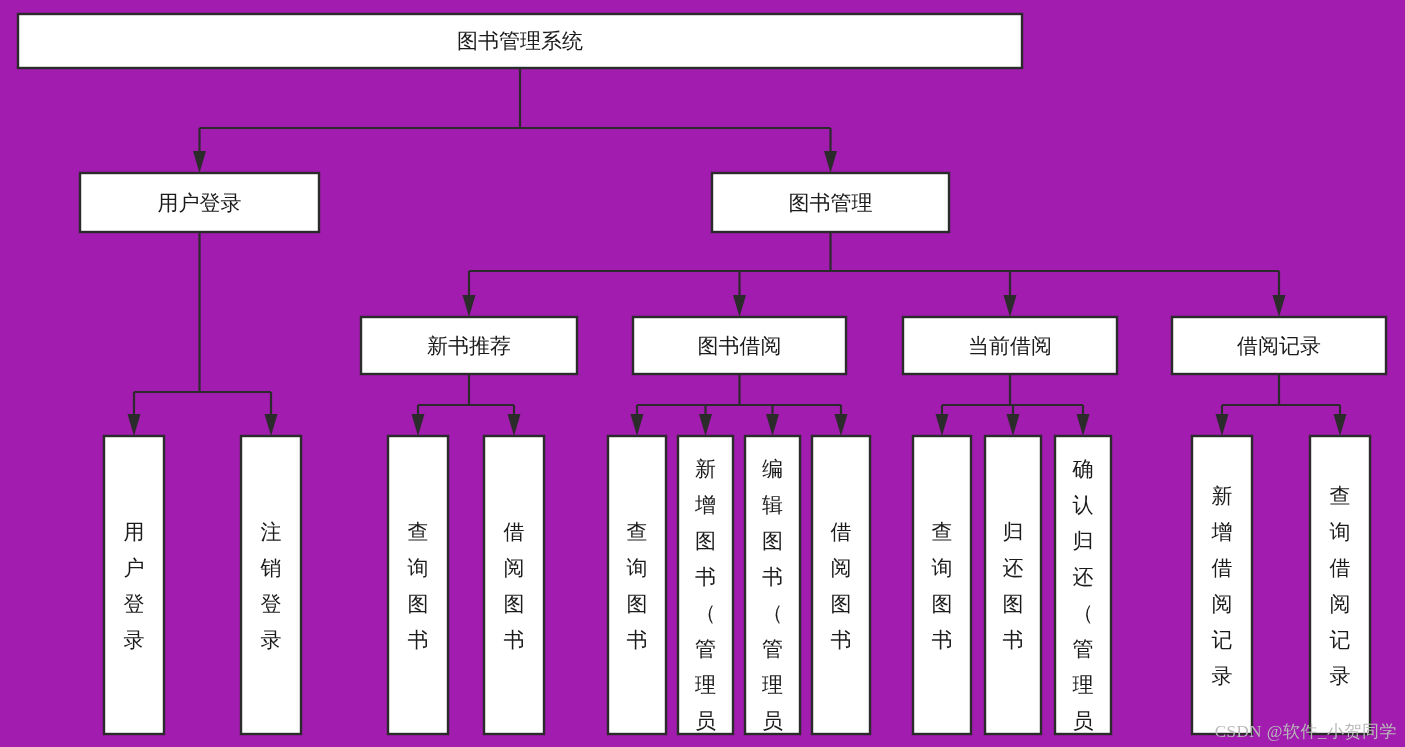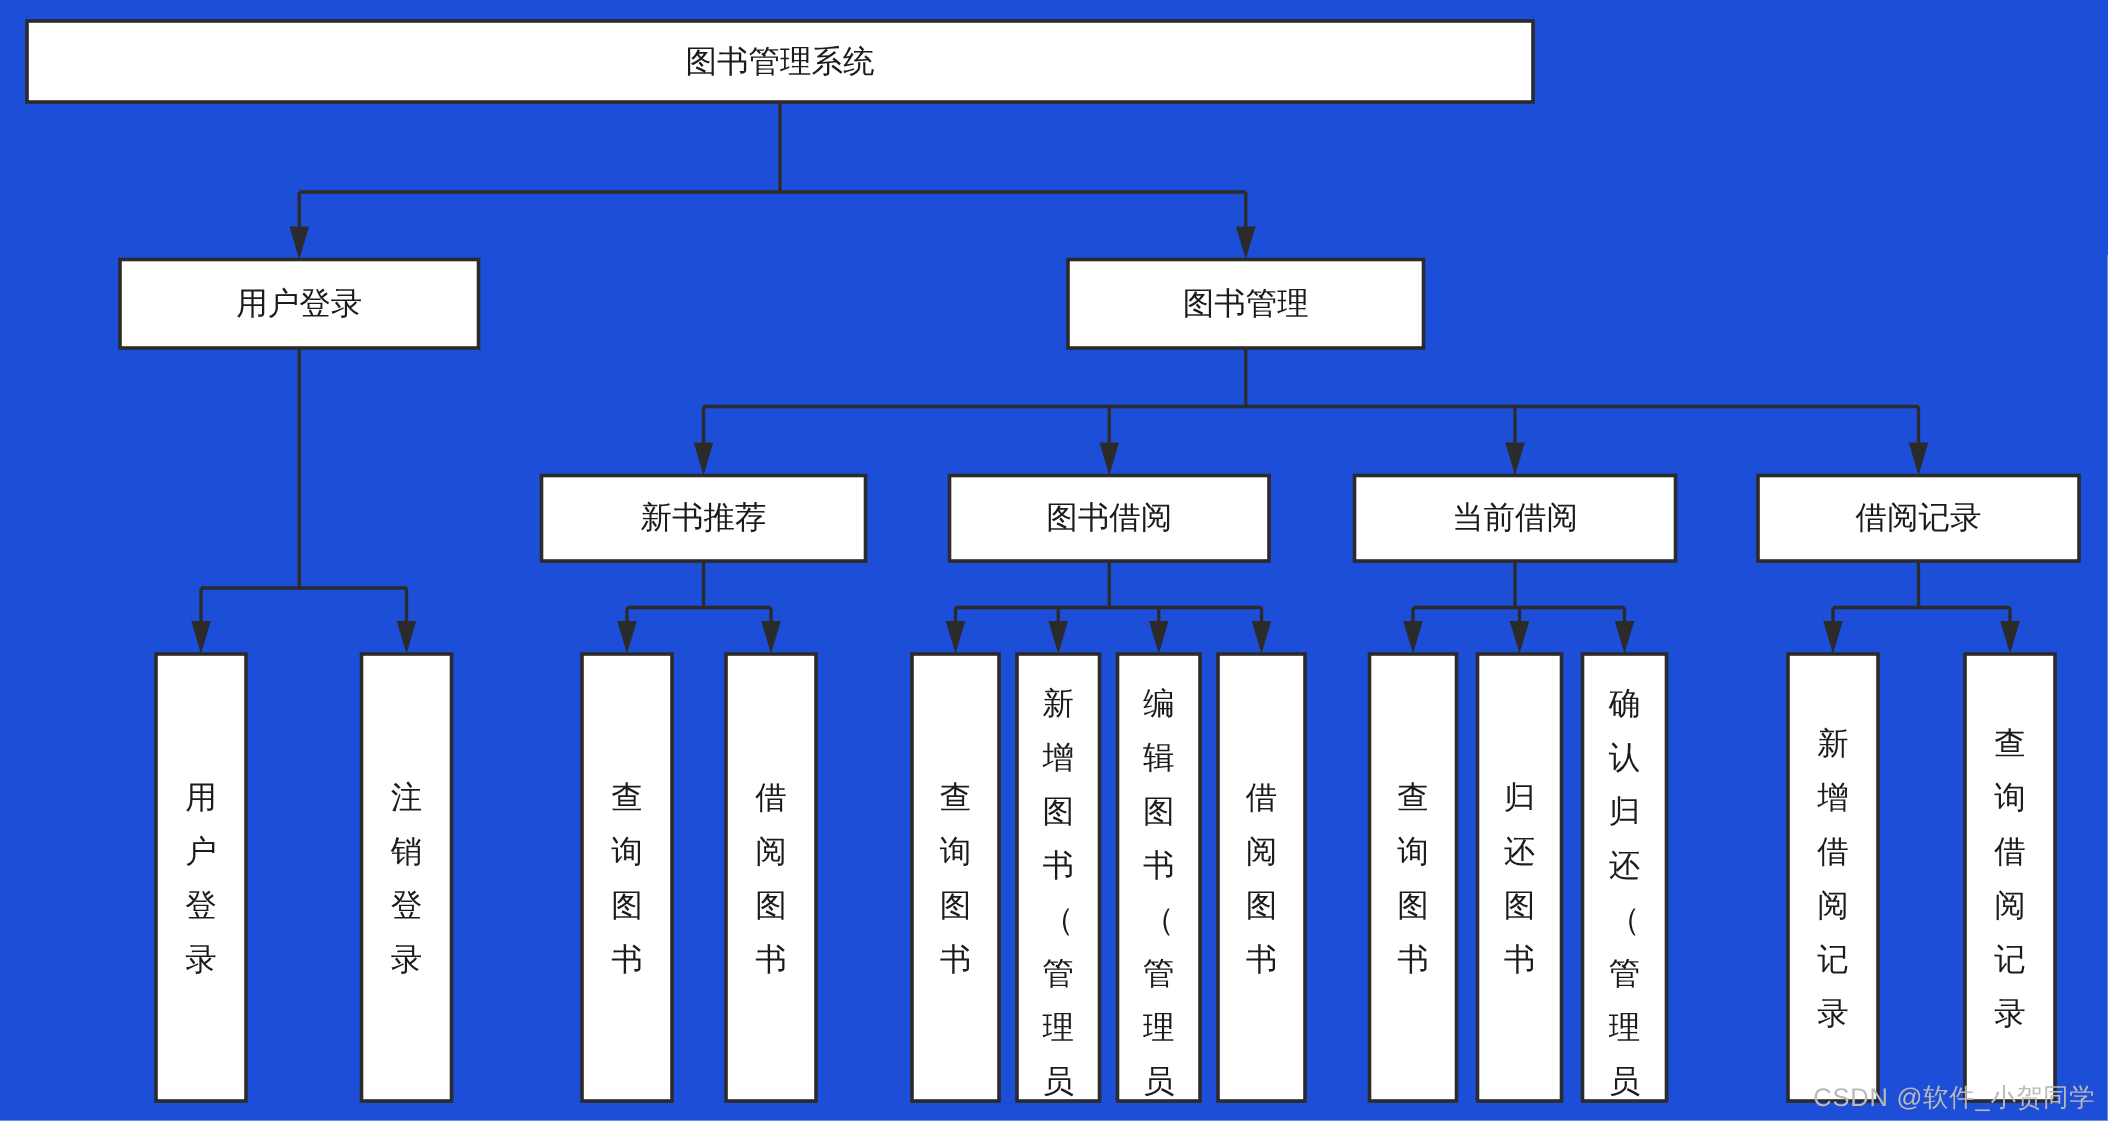--- a/index.html
+++ b/index.html
@@ -11,21 +11,21 @@
   body {
     width: 1405px;
     height: 747px;
     overflow: hidden;
     font-family: "DejaVu Sans", "Liberation Sans", sans-serif;
   }
   #diagram-root {
     position: relative;
     width: 1405px;
     height: 747px;
-    background: #1d4ed8;
+    background: #a21caf;
   }
   svg.diagram-canvas {
     position: absolute;
     left: 0;
     top: 0;
     width: 1405px;
     height: 747px;
     display: block;
   }
   .node-box {
@@ -52,21 +52,21 @@
     fill: none;
   }
   .connector-arrow {
     fill: #2b2b2b;
     stroke: none;
   }
   .watermark-text {
     position: absolute;
     right: 8px;
     bottom: 4px;
-    font-family: Liberation Sans, sans-serif;
+    font-family: Liberation Serif, serif;
     font-size: 17px;
     color: #b9b9b9;
     white-space: nowrap;
     letter-spacing: 0.5px;
     user-select: none;
   }
 </style>
 </head>
 <body>
 

